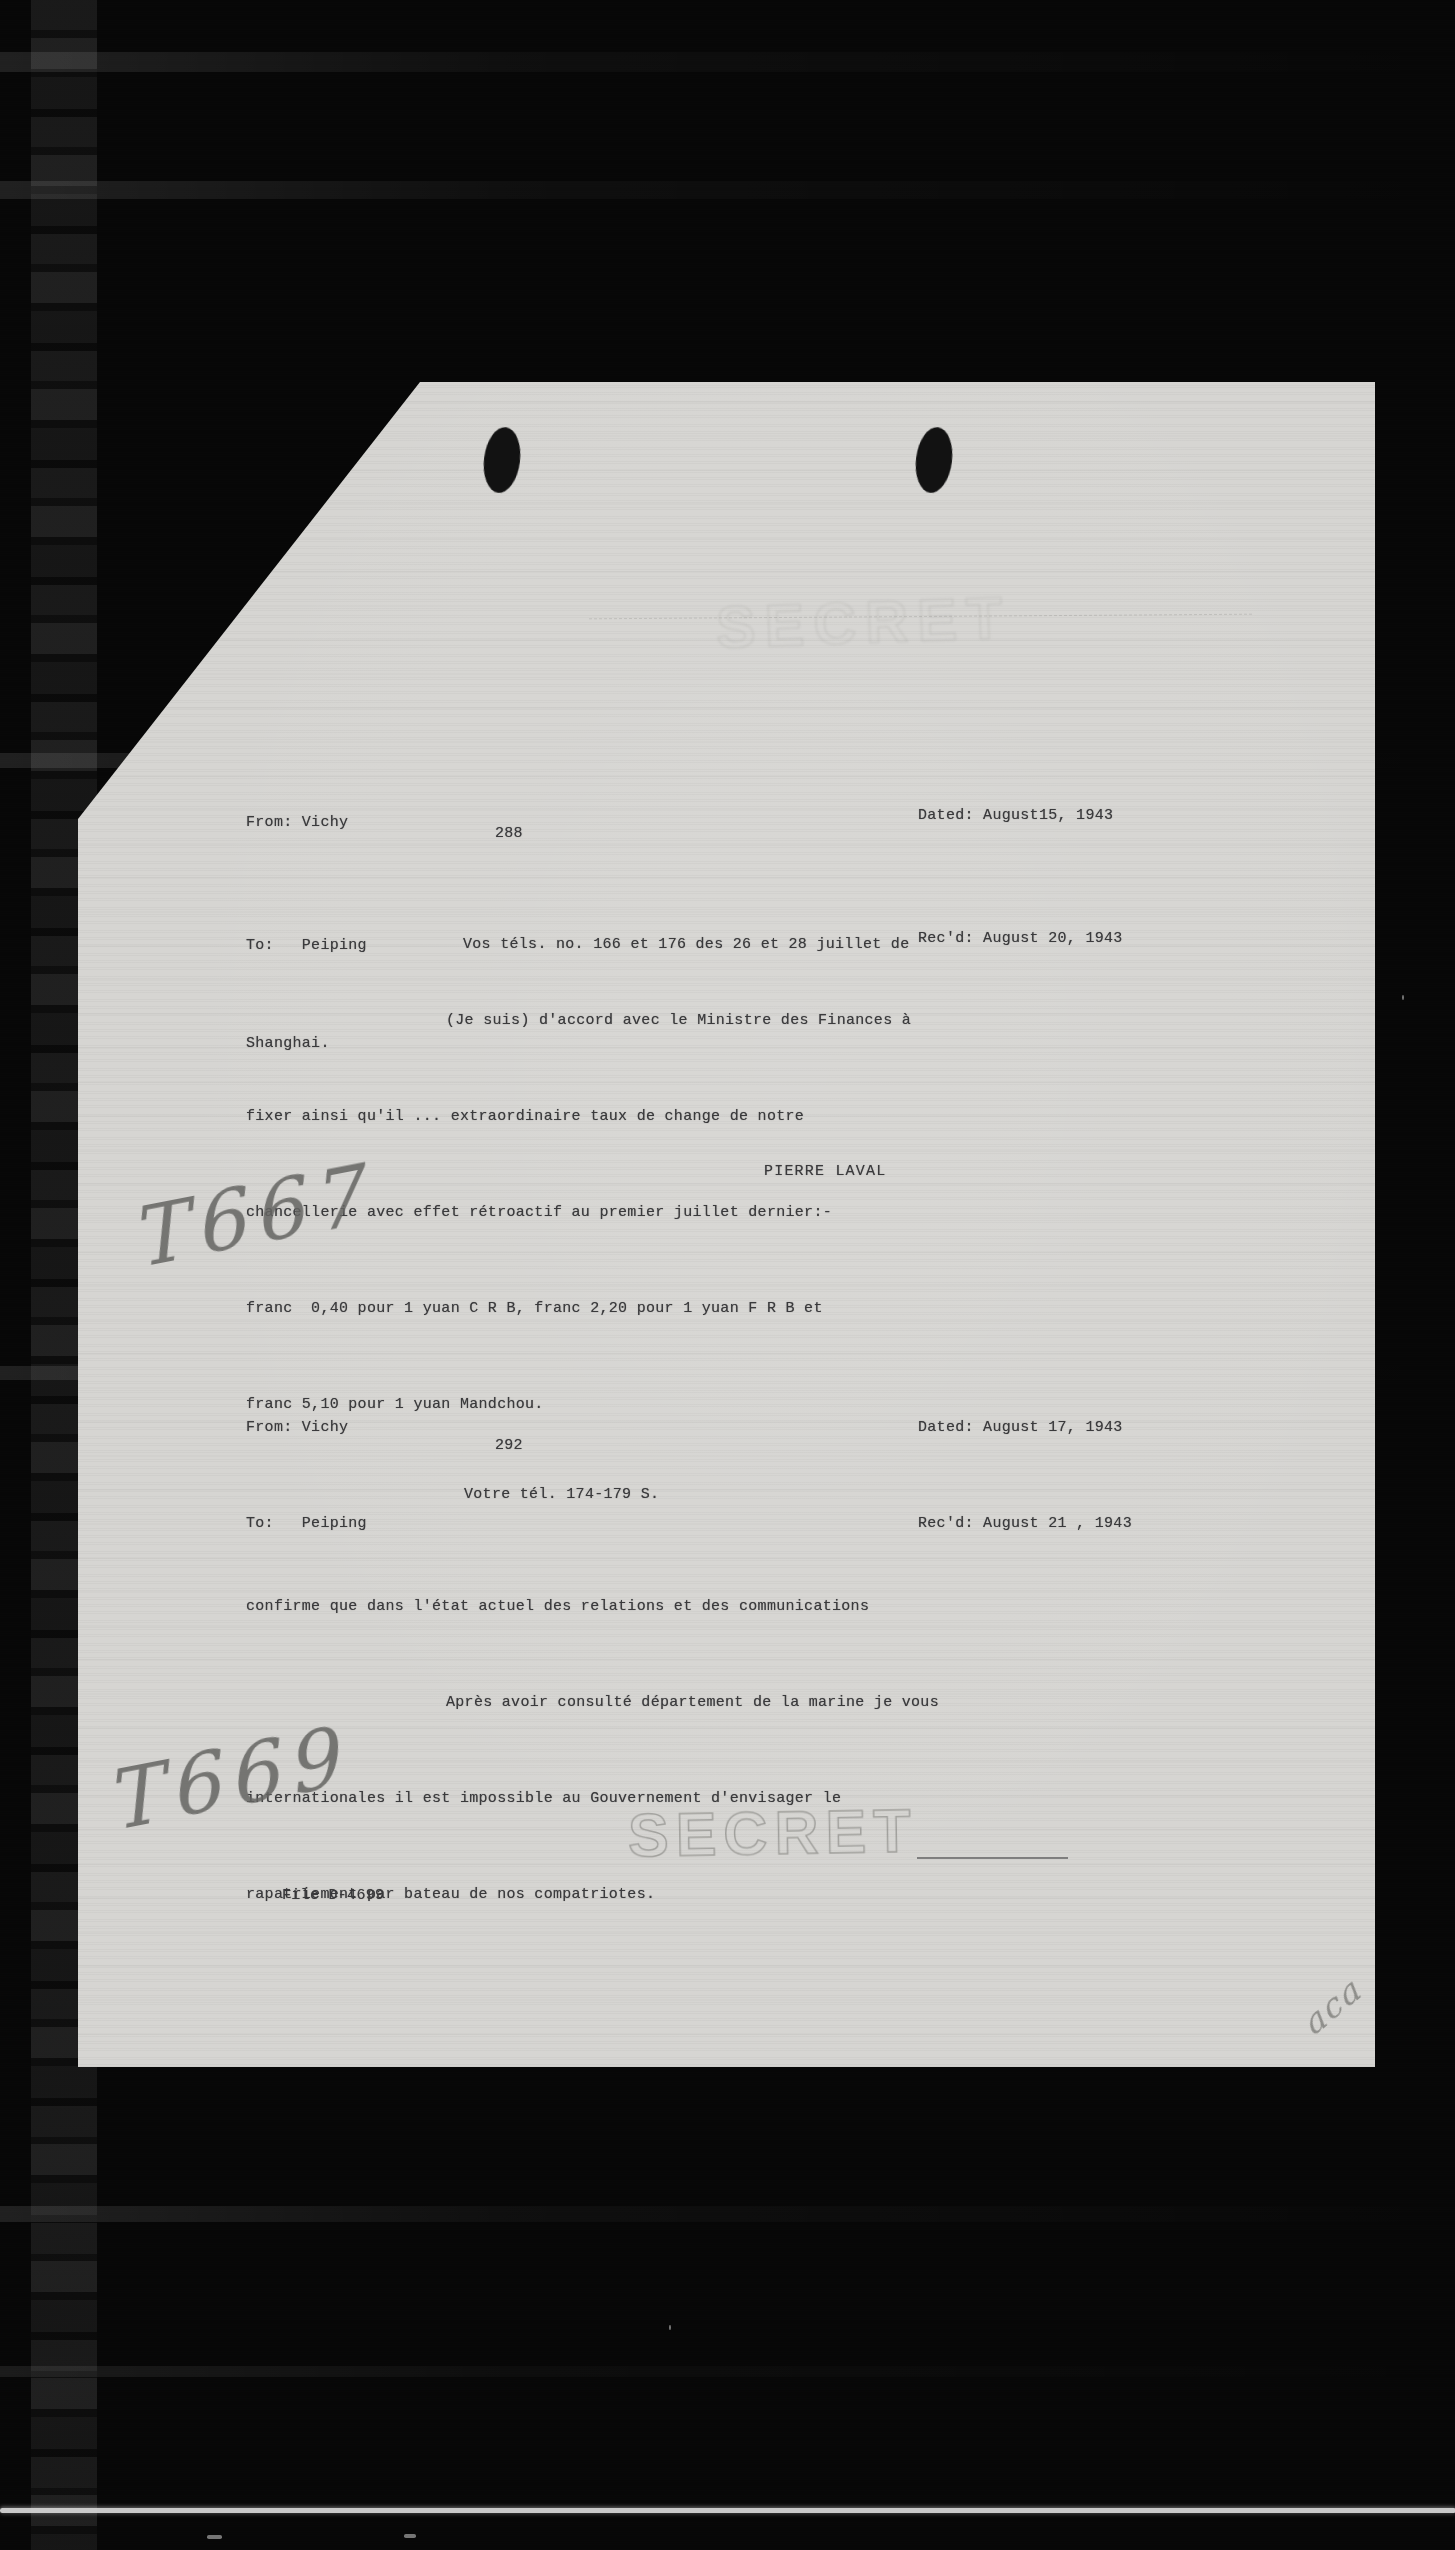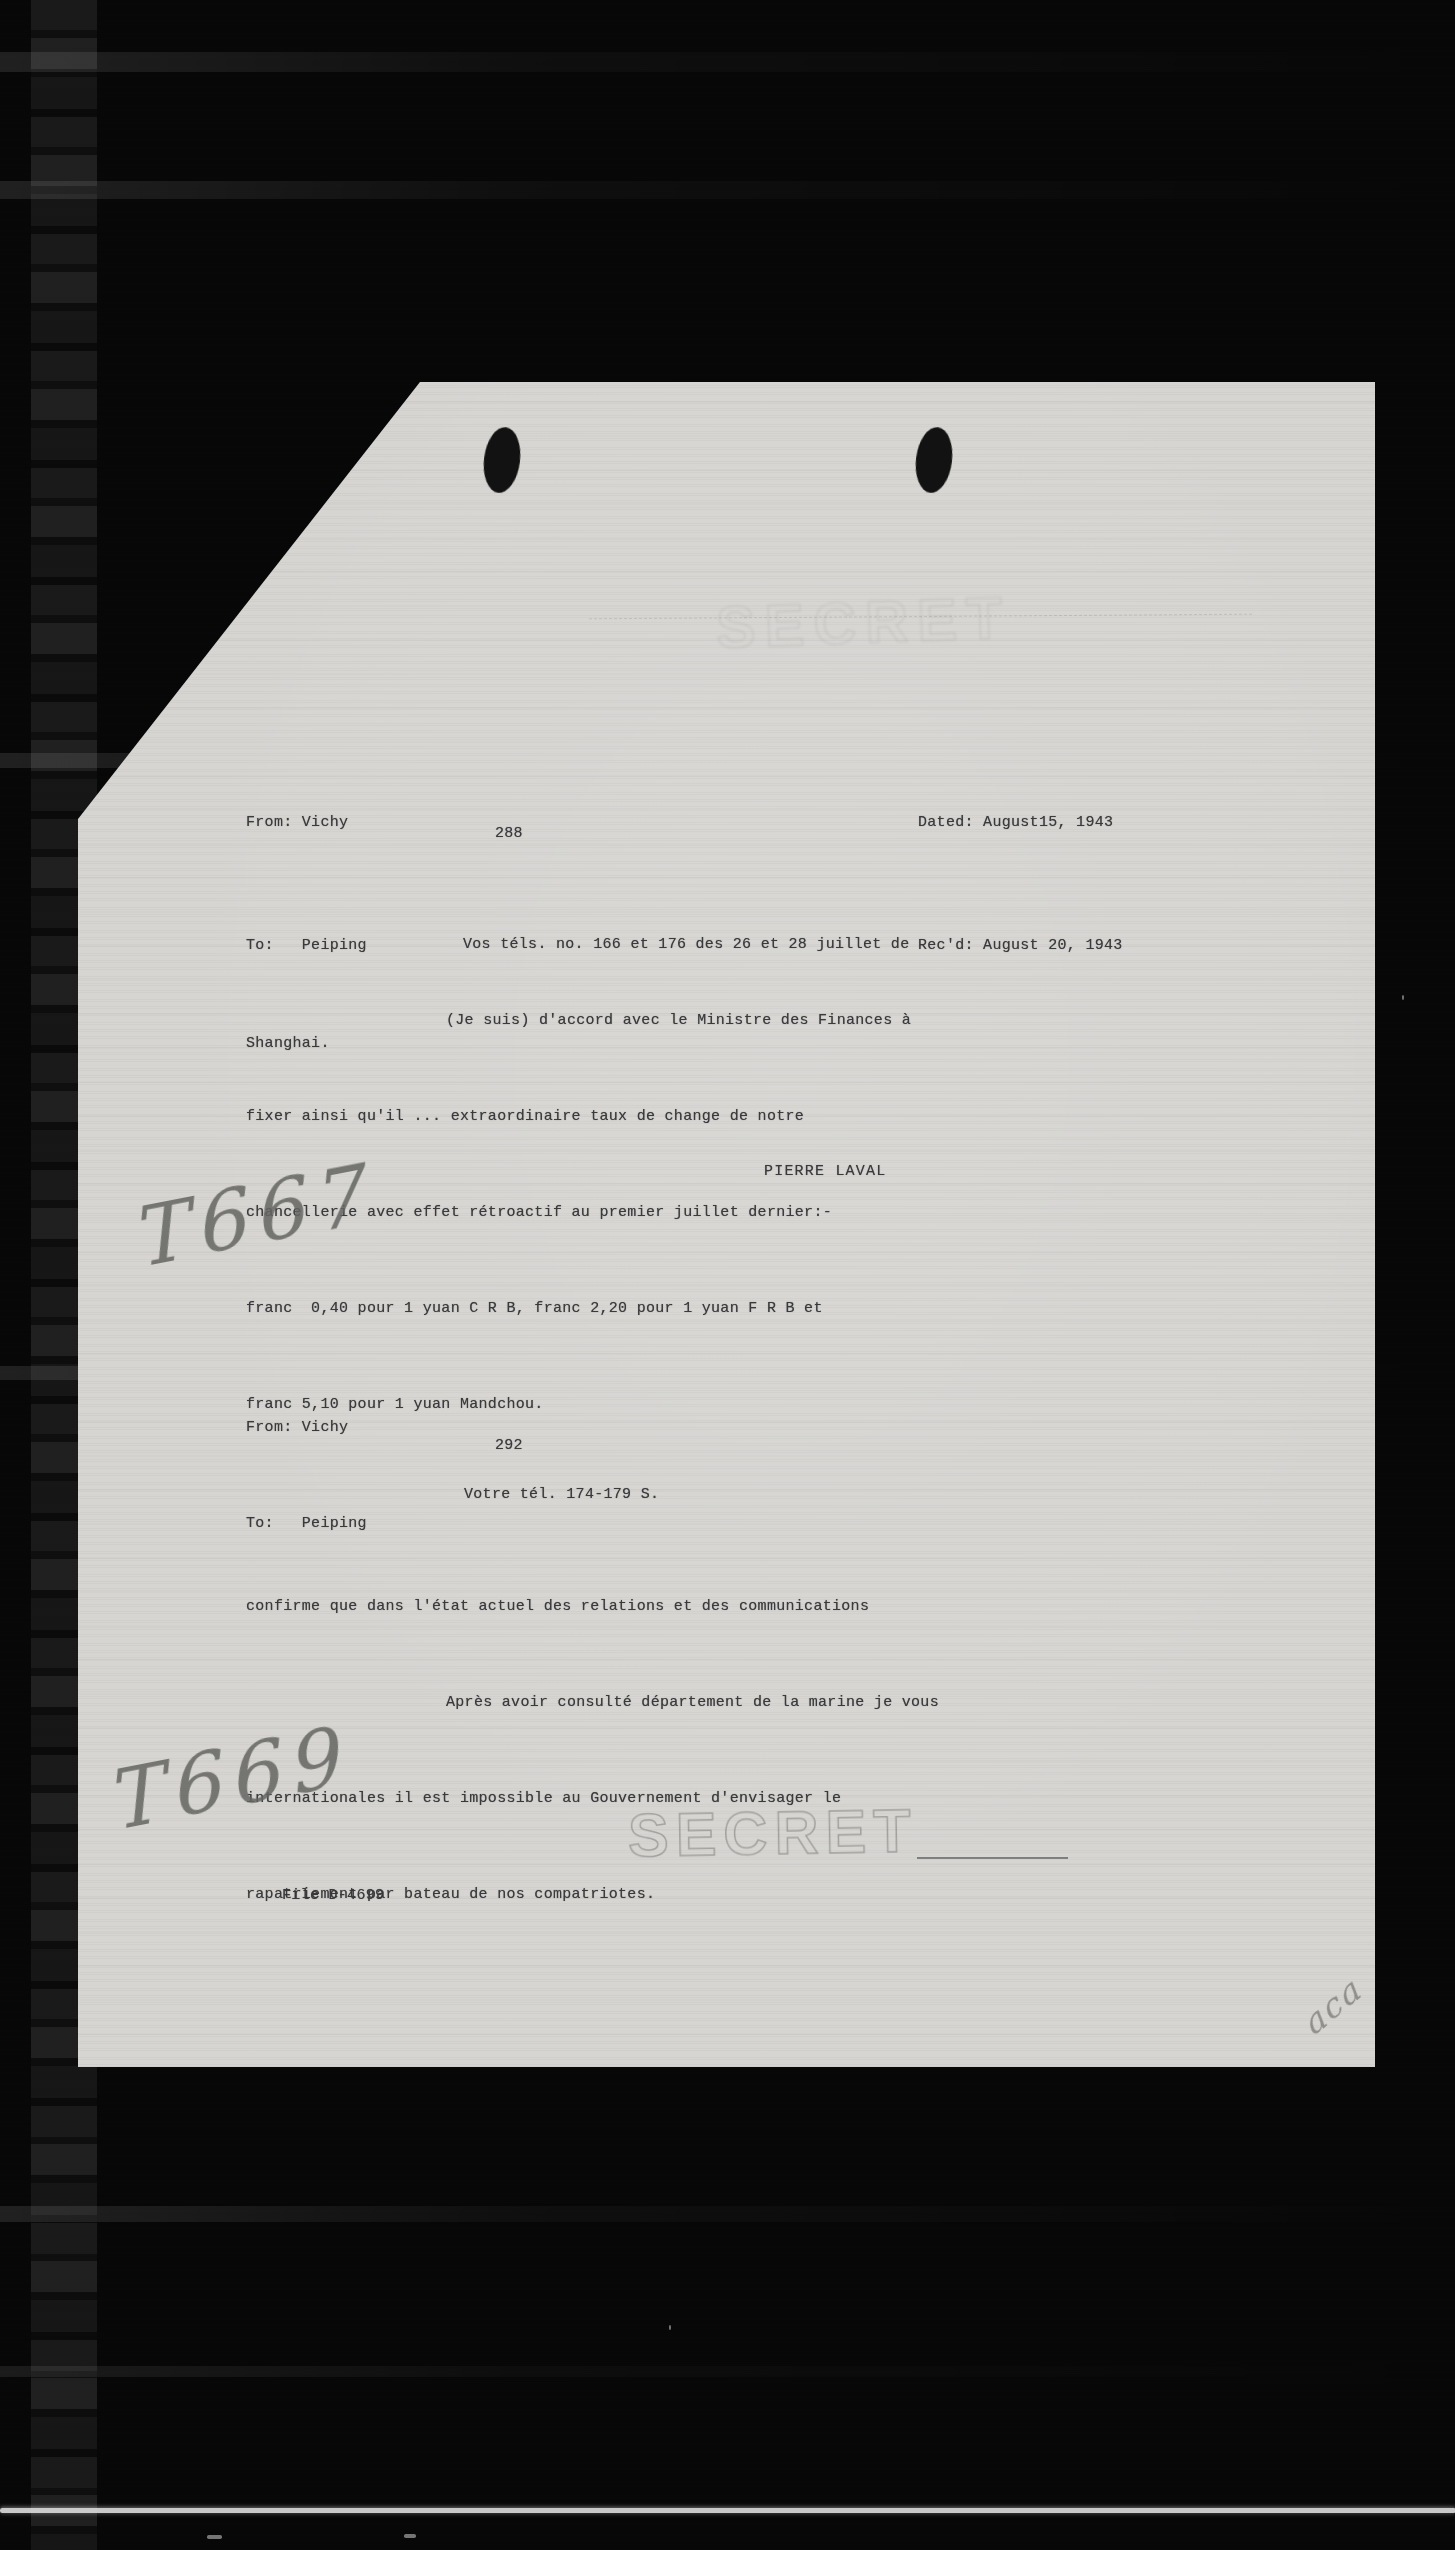--- a/index.html
+++ b/index.html
@@ -108,21 +108,21 @@
   <div class="hole" style="left:406px;top:45px;"></div>
   <div class="hole" style="left:838px;top:45px;"></div>
 
   <div class="stamp stamp-top" style="left:638px;top:207px;">SECRET</div>
   <div class="scratch" style="left:511px;top:234px;width:663px;"></div>
 
   <div class="typed" style="left:168px;top:338px;line-height:41px;">
     <div class="line">From: Vichy</div>
     <div class="line">To:   Peiping</div>
   </div>
-  <div class="typed" style="left:840px;top:338px;line-height:41px;">
+  <div class="typed" style="left:840px;top:331px;line-height:41px;">
     <div class="line">Dated: August15, 1943</div>
     <div class="line">Rec'd: August 20, 1943</div>
   </div>
 
   <div class="typed" style="left:417px;top:436px;">288</div>
 
   <div class="typed" style="left:168px;top:480px;line-height:33px;">
     <div class="line" style="padding-left:217px;">Vos téls. no. 166 et 176 des 26 et 28 juillet de</div>
     <div class="line">Shanghai.</div>
   </div>
@@ -136,20 +136,24 @@
   </div>
 
   <div class="typed" style="left:686px;top:774px;letter-spacing:1.2px;">PIERRE LAVAL</div>
 
   <div class="hand hand-t" style="left:59px;top:787px;">T667</div>
 
   <div class="typed" style="left:168px;top:966px;">
     <div class="line">From: Vichy</div>
     <div class="line">To:   Peiping</div>
   </div>
+  <div class="typed" style="left:840px;top:966px;">
+    <div class="line">Dated: August 17, 1943</div>
+    <div class="line">Rec'd: August 21 , 1943</div>
+  </div>
 
   <div class="typed" style="left:417px;top:1048px;">292</div>
 
   <div class="typed" style="left:386px;top:1097px;">Votre tél. 174-179 S.</div>
 
   <div class="typed" style="left:168px;top:1145px;">
     <div class="line">confirme que dans l'état actuel des relations et des communications</div>
     <div class="line indent">Après avoir consulté département de la marine je vous</div>
     <div class="line">internationales il est impossible au Gouvernement d'envisager le</div>
     <div class="line">rapatriement par bateau de nos compatriotes.</div>

